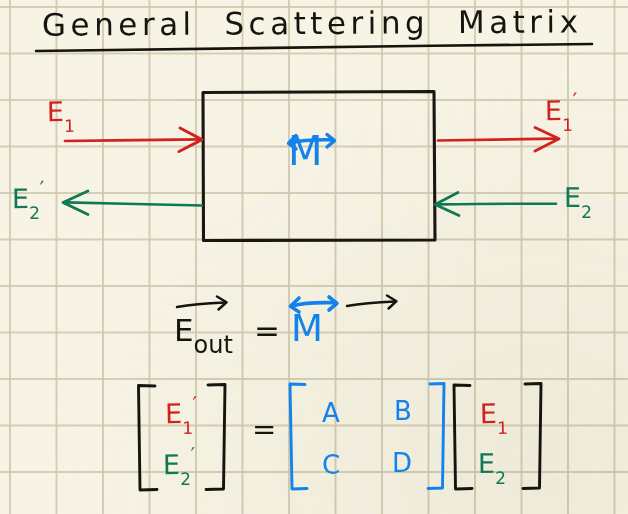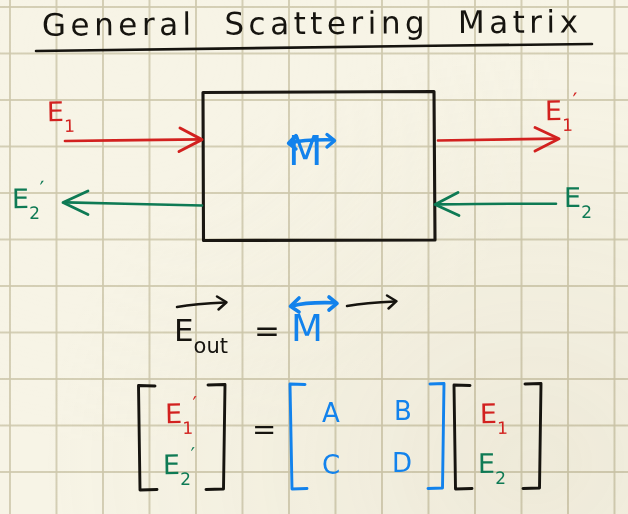--- a/index.html
+++ b/index.html
@@ -77,21 +77,21 @@
   
   #box-m {
     left: 288px; top: 131px;
     font-size: 40px;
     color: #1282ec;
     font-weight: 400;
   }
 
   
   .eq { font-size: 31px; color: #16140f; }
-  .eq .sub { font-size: 21px; }
+  .eq .sub { font-size: 24px; }
 
   #eq-eout  { left: 174px; top: 315px; color: #16140f; }
   #eq-equals{ left: 254px; top: 315px; color: #16140f; font-size: 31px; }
   #eq-m     { left: 291px; top: 310px; color: #1282ec; font-size: 37px; }
   #eq-ein   { left: 344px; top: 315px; color: #16140f; }
 
   
   .mat-entry { font-size: 27px; }
   .mat-entry .sub   { font-size: 17px; }
   .mat-entry .prime { font-size: 20px; }

